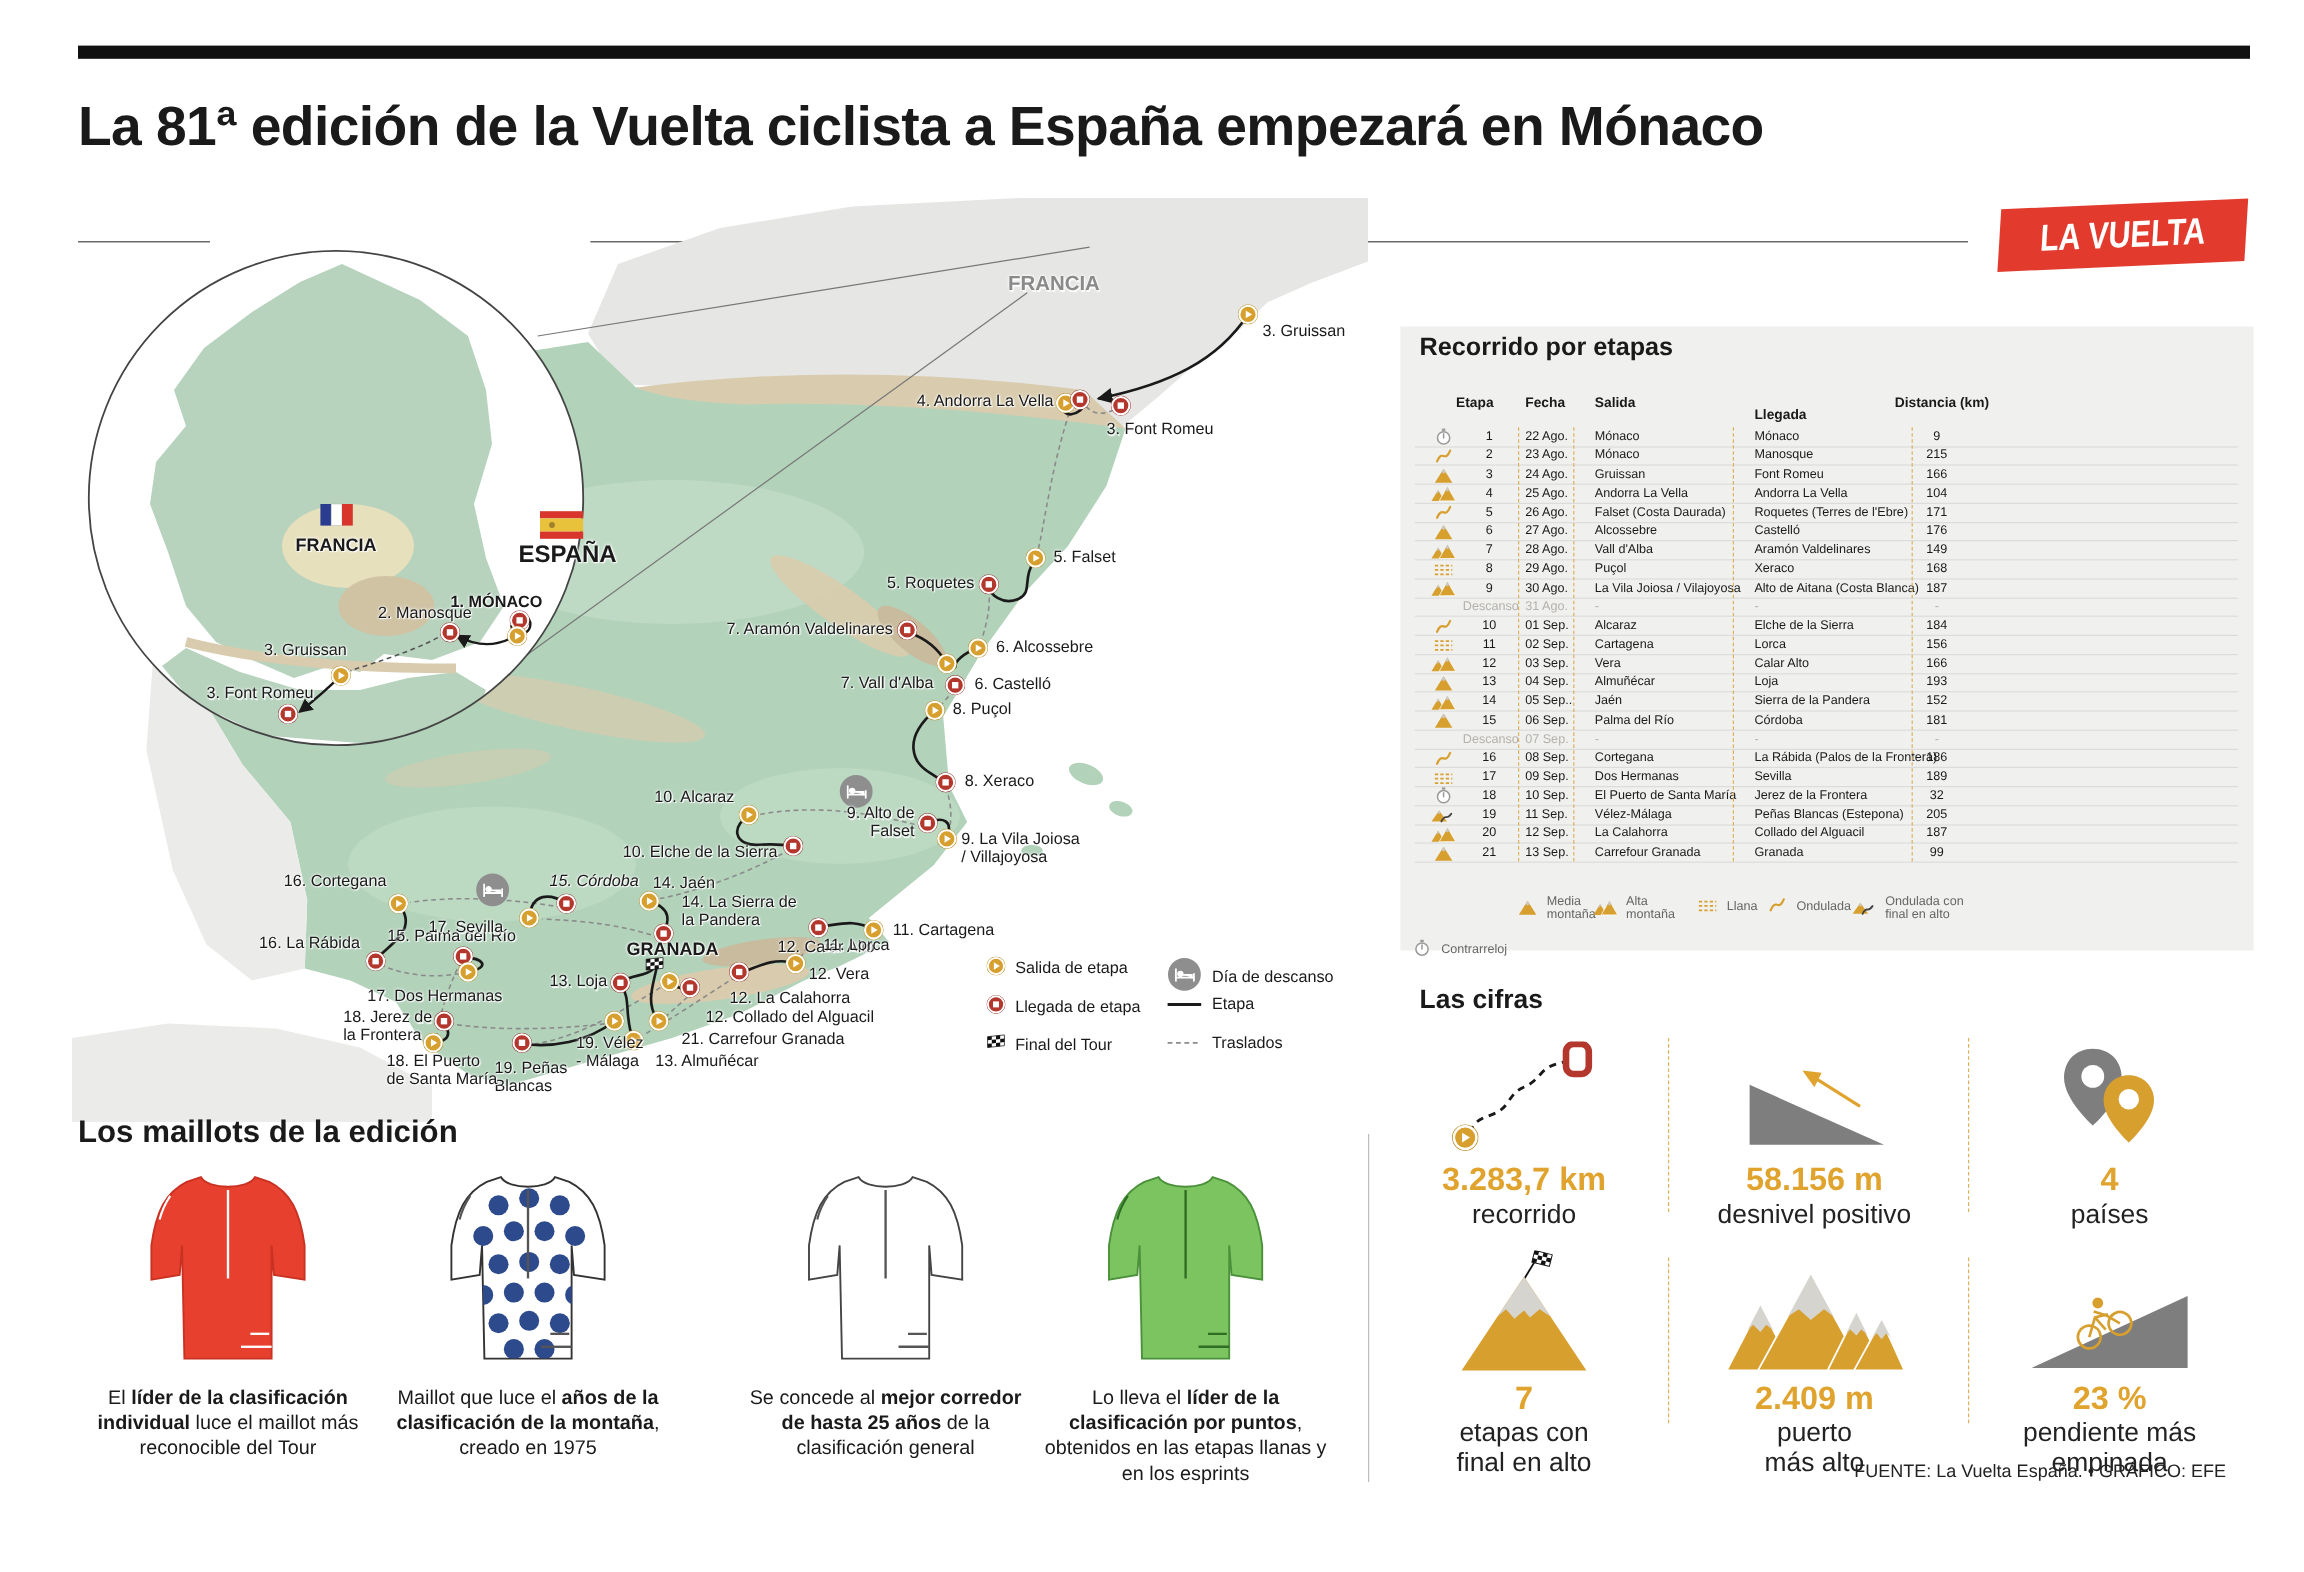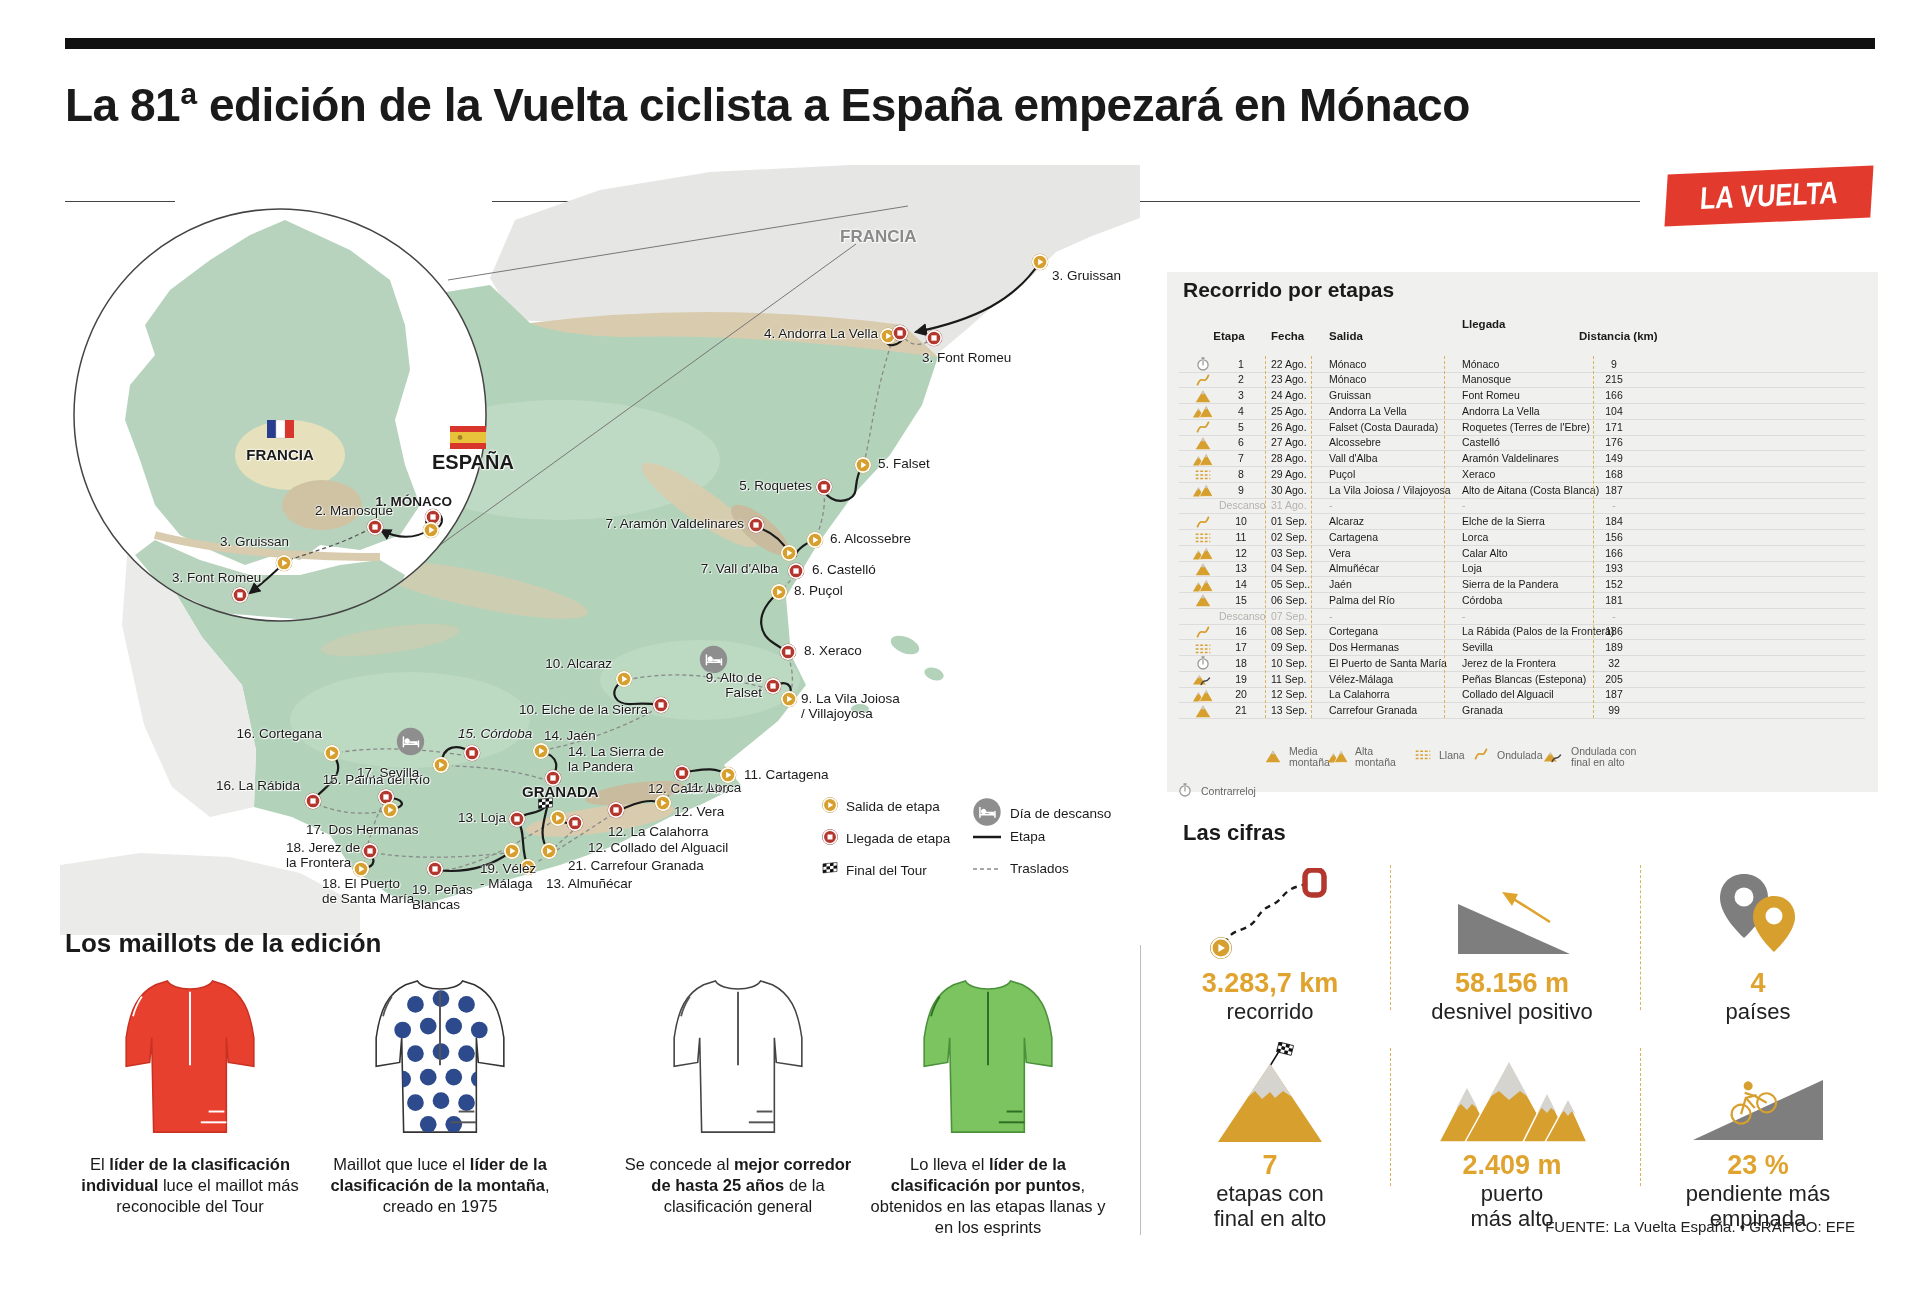--- a/index.html
+++ b/index.html
@@ -696,21 +696,21 @@
         </div>
       </div>
   </div>
 
   <div class="abs" id="panel">
     <h2>Recorrido por etapas</h2>
     <div class="thead">
       <span style="left:40px;top:58px;width:44px;text-align:center">Etapa</span>
       <span style="left:104px;top:58px">Fecha</span>
       <span style="left:162px;top:58px">Salida</span>
-      <span style="left:295px;top:46px">Llegada</span>
+      <span style="left:295px;top:68px">Llegada</span>
       <span style="left:412px;top:58px">Distancia (km)</span>
     </div>
     <div id="trows">
         <div class="trow" style="top: 84px;">
           <span class="ticon"><svg width="20" height="16" viewBox="0 0 22 16">
               <rect x="9.4" y="0.5" width="3.2" height="2" fill="#9a9a9a"></rect>
               <circle cx="11" cy="9" r="5.6" fill="#fff" stroke="#9a9a9a" stroke-width="1.4"></circle>
               <line x1="11" y1="9" x2="11" y2="5.3" stroke="#9a9a9a" stroke-width="1.4" stroke-linecap="round"></line>
             </svg></span>
    <span class="c-et">1</span>
@@ -1173,21 +1173,21 @@
               <circle cx="76" cy="128" r="8.5" fill="#2d4a8c"></circle>
               <circle cx="102" cy="130" r="8.5" fill="#2d4a8c"></circle>
               <circle cx="63" cy="152" r="8.5" fill="#2d4a8c"></circle>
               <circle cx="89" cy="152" r="8.5" fill="#2d4a8c"></circle>
             </g>
             <line x1="75" y1="17" x2="75" y2="92" stroke="#555" stroke-width="2"></line>
             <path d="M26,22 C22,28 19,34 17,42" fill="none" stroke="#555" stroke-width="1.8"></path>
             <line x1="94" y1="139" x2="110" y2="139" stroke="#555" stroke-width="2"></line>
             <line x1="86" y1="150" x2="112" y2="150" stroke="#555" stroke-width="2"></line>
           </svg></div>
-   <div class="cap" style="max-width:250px;margin-left:auto;margin-right:auto">Maillot que luce el <b>líder de la clasificación de la montaña</b>, creado en 1975</div>
+   <div class="cap" style="max-width:250px;margin-left:auto;margin-right:auto">Maillot que luce el <b>años de la clasificación de la montaña</b>, creado en 1975</div>
       </div>
       <div class="maillot abs" style="left: 608px; top: 975px;">
         <div><svg width="150" height="165" viewBox="0 0 150 168">
             <defs>
               <clipPath id="jc">
                 <path d="M52,6 C58,17 92,17 98,6 L110,10 C128,19 136,35 140,64 L140,93 L114,89 L112,64 L112,160 L38,160 L36,64 L34,89 L10,93 L10,64 C14,35 22,19 40,10 Z"></path>
               </clipPath>
             </defs>
             <path d="M52,6 C58,17 92,17 98,6 L110,10 C128,19 136,35 140,64 L140,93 L114,89 L112,64 L112,160 L38,160 L36,64 L34,89 L10,93 L10,64 C14,35 22,19 40,10 Z" fill="#fff" stroke="#444" stroke-width="1.6"></path>
             <line x1="75" y1="17" x2="75" y2="92" stroke="#555" stroke-width="2"></line>

